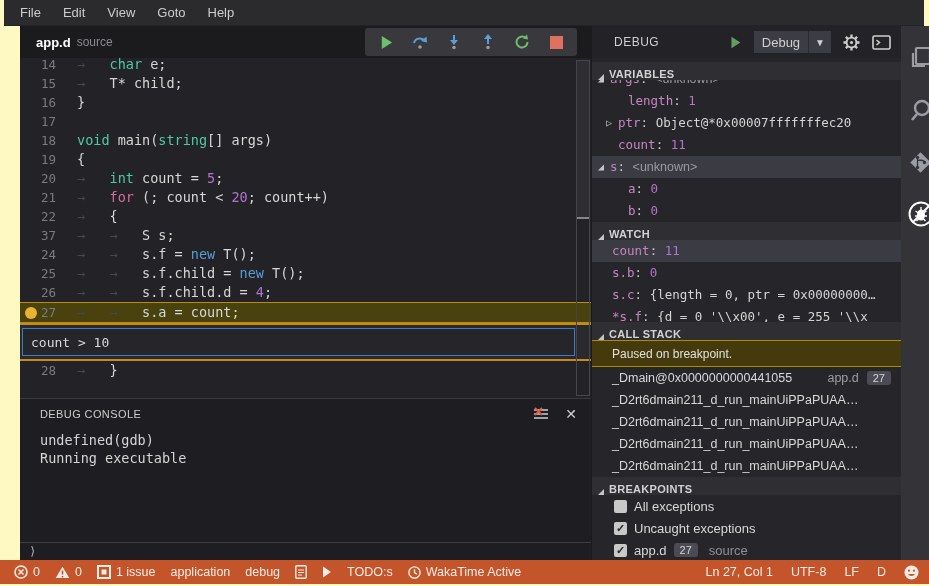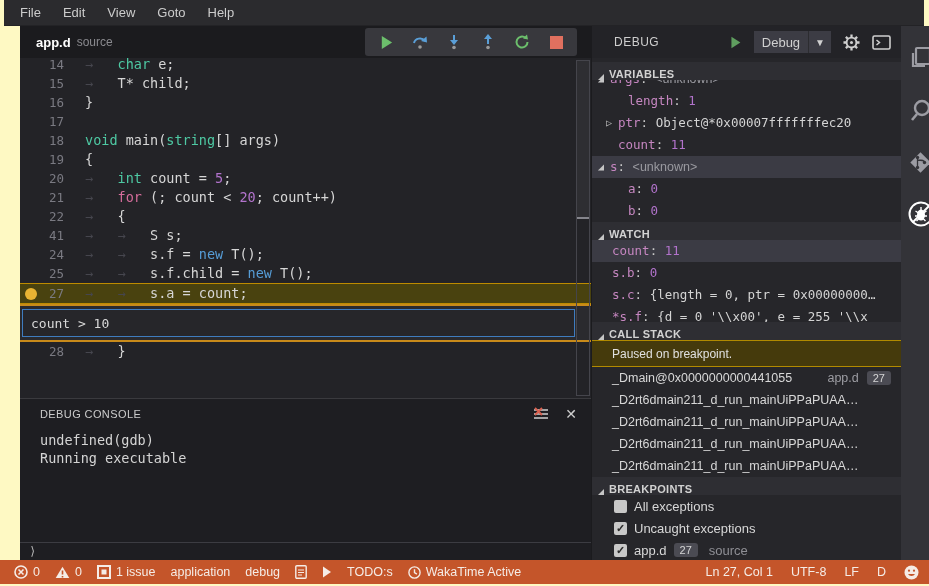--- a/index.html
+++ b/index.html
@@ -27,21 +27,21 @@
   .tab { display:flex; align-items:baseline; gap:6px; padding:0 16px; height:100%; align-items:center; }
   .tab-file { color:#ffffff; font-size:13px; font-weight:bold; }
   .tab-hint { color:#8a8a8f; font-size:12px; }
   .dbg-toolbar { position:absolute; right:14px; top:2px; height:28px; background:#38383d;
     border-radius:3px; display:flex; align-items:center; padding:0 6px; gap:4px; }
   .tb-btn { width:30px; height:24px; display:flex; align-items:center; justify-content:center; cursor:pointer; }
   
   .code-area { height:340px; flex:none; background:#232327; position:relative; overflow:hidden;
     font-family:"DejaVu Sans Mono", monospace; font-size:13.5px; }
   .code-lines { margin-top:-3px; }
-  .code-line { height:19px; line-height:19px; display:flex; position:relative; white-space:pre;padding-left:8px; }
+  .code-line { height:19px; line-height:19px; display:flex; position:relative; white-space:pre; }
   .gutter { width:44px; flex:none; text-align:right; padding-right:8px; color:#7a7a82; font-size:12.5px; }
   .code-text { padding-left:13px; }
   .c-ws { color:#46464e; }
   .c-kw { color:#4ec9a3; }
   .c-ctl { color:#d56d9b; }
   .c-num { color:#b273cc; }
   .c-new { color:#569cd6; }
   .c-str { color:#d08a64; }
   .c-pl  { color:#d6d6d6; }
   .code-line.active { background:#49420f; border-top:1.5px solid #bd8b00; border-bottom:1.5px solid #bd8b00; height:21px; }
@@ -192,23 +192,24 @@
         <div class="code-lines">
             <div class="code-line"><span class="gutter">14</span><span class="code-text"><span class="c-ws">→   </span><span class="c-kw">char</span><span class="c-pl"> e;</span></span></div>
             <div class="code-line"><span class="gutter">15</span><span class="code-text"><span class="c-ws">→   </span><span class="c-pl">T* child;</span></span></div>
             <div class="code-line"><span class="gutter">16</span><span class="code-text"><span class="c-pl">}</span></span></div>
             <div class="code-line"><span class="gutter">17</span><span class="code-text"></span></div>
             <div class="code-line"><span class="gutter">18</span><span class="code-text"><span class="c-kw">void</span><span class="c-pl"> main(</span><span class="c-kw">string</span><span class="c-pl">[] args)</span></span></div>
             <div class="code-line"><span class="gutter">19</span><span class="code-text"><span class="c-pl">{</span></span></div>
             <div class="code-line"><span class="gutter">20</span><span class="code-text"><span class="c-ws">→   </span><span class="c-kw">int</span><span class="c-pl"> count = </span><span class="c-num">5</span><span class="c-pl">;</span></span></div>
             <div class="code-line"><span class="gutter">21</span><span class="code-text"><span class="c-ws">→   </span><span class="c-ctl">for</span><span class="c-pl"> (; count &lt; </span><span class="c-num">20</span><span class="c-pl">; count++)</span></span></div>
             <div class="code-line"><span class="gutter">22</span><span class="code-text"><span class="c-ws">→   </span><span class="c-pl">{</span></span></div>
-            <div class="code-line"><span class="gutter">41</span><span class="code-text"><span class="c-ws">→   </span><span class="c-ws">→   </span><span class="c-pl">S s;</span></span></div>
+            <div class="code-line"><span class="gutter">37</span><span class="code-text"><span class="c-ws">→   </span><span class="c-ws">→   </span><span class="c-pl">S s;</span></span></div>
             <div class="code-line"><span class="gutter">24</span><span class="code-text"><span class="c-ws">→   </span><span class="c-ws">→   </span><span class="c-pl">s.f = </span><span class="c-new">new</span><span class="c-pl"> T();</span></span></div>
             <div class="code-line"><span class="gutter">25</span><span class="code-text"><span class="c-ws">→   </span><span class="c-ws">→   </span><span class="c-pl">s.f.child = </span><span class="c-new">new</span><span class="c-pl"> T();</span></span></div>
+            <div class="code-line"><span class="gutter">26</span><span class="code-text"><span class="c-ws">→   </span><span class="c-ws">→   </span><span class="c-pl">s.f.child.d = </span><span class="c-num">4</span><span class="c-pl">;</span></span></div>
             <div class="code-line active"><span class="bp-dot"></span><span class="gutter">27</span><span class="code-text"><span class="c-ws">→   </span><span class="c-ws">→   </span><span class="c-pl">s.a = count;</span></span></div>
             <div class="bp-widget"><input class="bp-input" value="count &gt; 10" style=""></div>
             <div class="code-line"><span class="gutter">28</span><span class="code-text"><span class="c-ws">→   </span><span class="c-pl">}</span></span></div>
           </div>
         <div class="ed-scrollbar">
           <div class="ed-thumb"></div>
         </div>
       </div>
 
       <div class="console">

